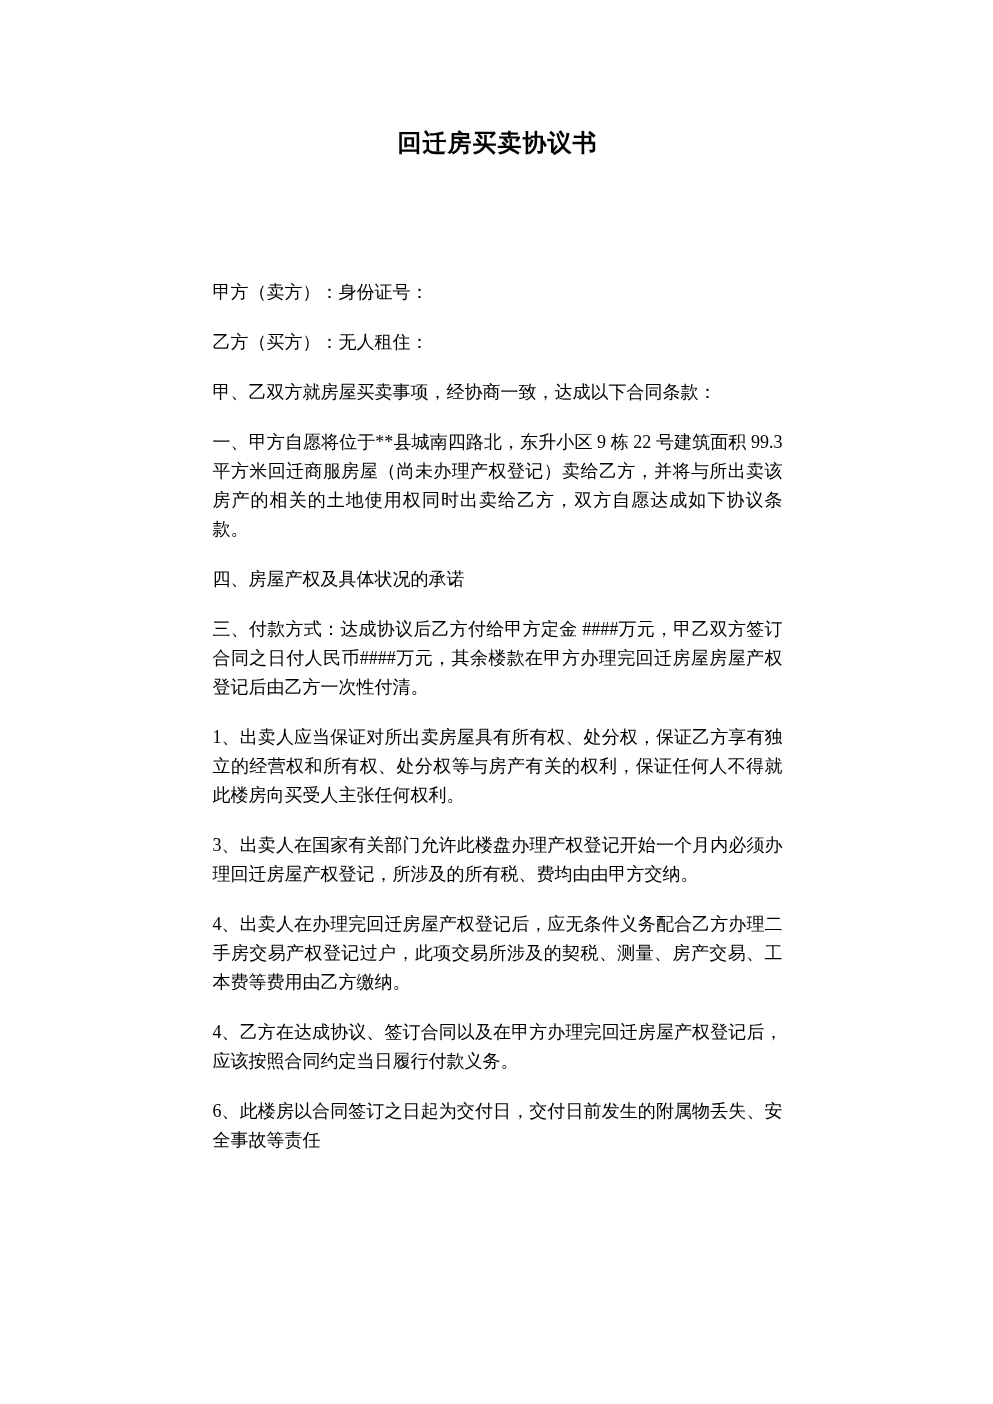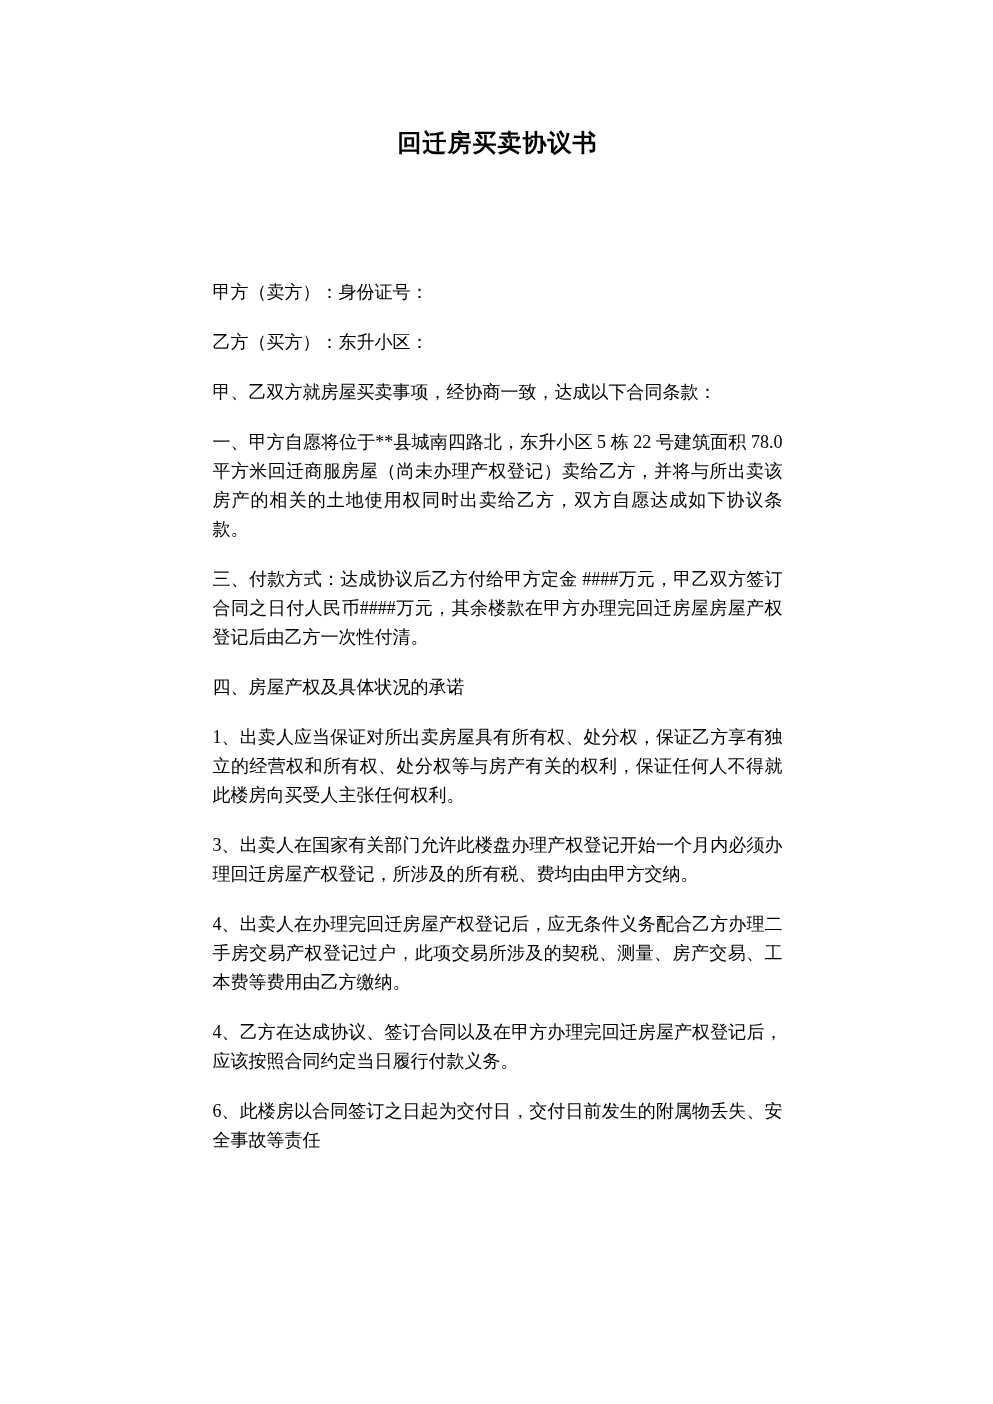--- a/index.html
+++ b/index.html
@@ -41,30 +41,30 @@
 </head>
 <body>
 
 <div class="page">
 
   <h1 class="doc-title">回迁房买卖协议书</h1>
 
 
   <p class="para">甲方（卖方）：身份证号：</p>
 
-  <p class="para">乙方（买方）：东升小区：</p>
+  <p class="para">乙方（买方）：无人租住：</p>
 
   <p class="para">甲、乙双方就房屋买卖事项，经协商一致，达成以下合同条款：</p>
 
-  <p class="para">一、甲方自愿将位于**县城南四路北，东升小区 5 栋 22 号建筑面积 78.0 平方米回迁商服房屋（尚未办理产权登记）卖给乙方，并将与所出卖该房产的相关的土地使用权同时出卖给乙方，双方自愿达成如下协议条款。</p>
+  <p class="para">一、甲方自愿将位于**县城南四路北，东升小区 9 栋 22 号建筑面积 99.3 平方米回迁商服房屋（尚未办理产权登记）卖给乙方，并将与所出卖该房产的相关的土地使用权同时出卖给乙方，双方自愿达成如下协议条款。</p>
 
 
+  <p class="para">四、房屋产权及具体状况的承诺</p>
+
   <p class="para">三、付款方式：达成协议后乙方付给甲方定金 ####万元，甲乙双方签订合同之日付人民币####万元，其余楼款在甲方办理完回迁房屋房屋产权登记后由乙方一次性付清。</p>
-
-  <p class="para">四、房屋产权及具体状况的承诺</p>
 
   <p class="para">1、出卖人应当保证对所出卖房屋具有所有权、处分权，保证乙方享有独立的经营权和所有权、处分权等与房产有关的权利，保证任何人不得就此楼房向买受人主张任何权利。</p>
 
 
   <p class="para">3、出卖人在国家有关部门允许此楼盘办理产权登记开始一个月内必须办理回迁房屋产权登记，所涉及的所有税、费均由由甲方交纳。</p>
 
   <p class="para">4、出卖人在办理完回迁房屋产权登记后，应无条件义务配合乙方办理二手房交易产权登记过户，此项交易所涉及的契税、测量、房产交易、工本费等费用由乙方缴纳。</p>
 
   <p class="para">4、乙方在达成协议、签订合同以及在甲方办理完回迁房屋产权登记后，应该按照合同约定当日履行付款义务。</p>
 

